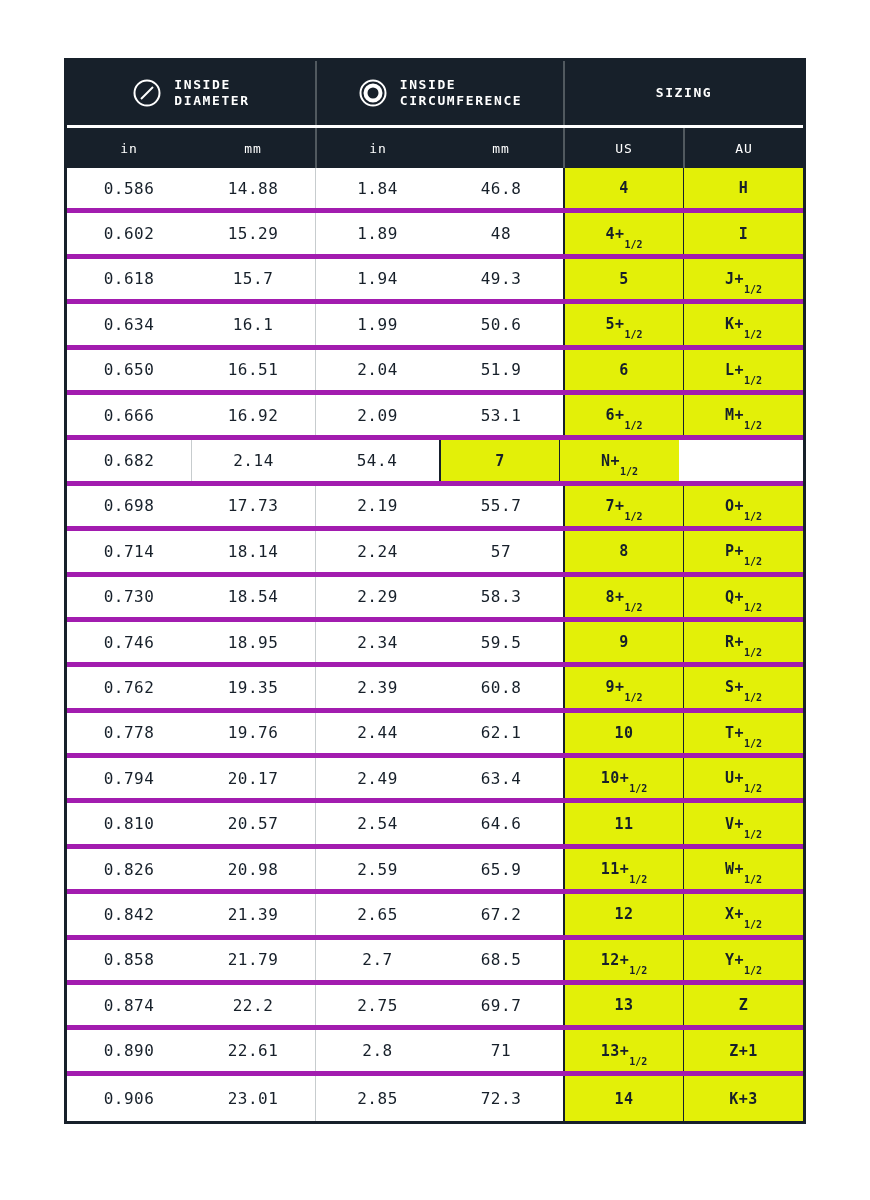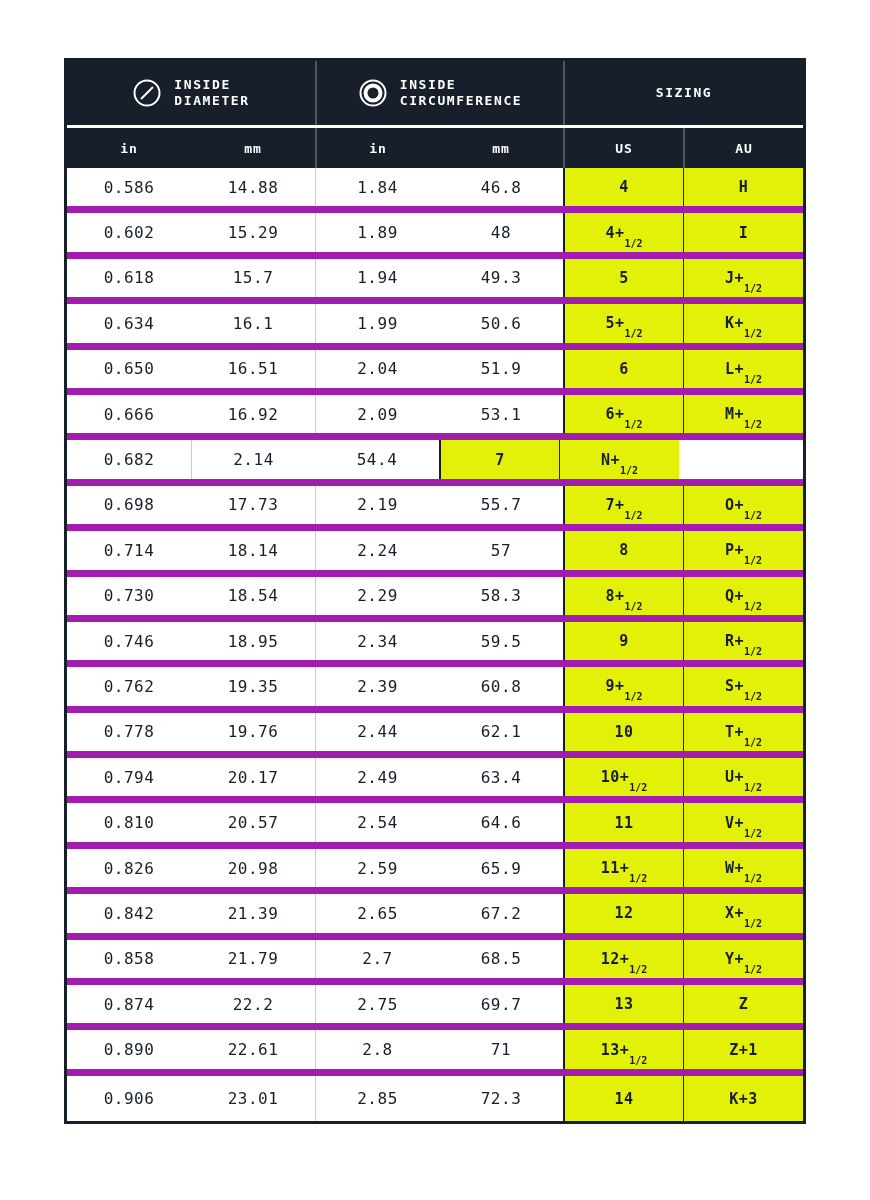--- a/index.html
+++ b/index.html
@@ -76,37 +76,37 @@
     background: #17202a;
     color: #fff;
     height: 40px;
     align-items: stretch;
   }
   .sub-cell {
     display: flex;
     align-items: center;
     justify-content: center;
     font-size: 13px;
-    font-weight: bold;
+    font-weight: normal;
     letter-spacing: 1px;
     box-sizing: border-box;
   }
   .c-in1 { width: 124px; }
   .c-mm1 { width: 124px; }
   .c-in2 { width: 124px; border-left: 2px solid #51595f; }
   .c-mm2 { width: 124px; }
   .c-us  { width: 120px; border-left: 2px solid #51595f; }
   .c-au  { width: 120px; border-left: 2px solid #51595f; }
 
   
   .body { background: #fff; }
   .row {
     display: flex;
     height: 45.4px;
-    border-bottom: 7px solid #a21caf;
+    border-bottom: 5px solid #a21caf;
     box-sizing: border-box;
   }
   .row:last-child { border-bottom: none; justify-content: space-between; }
   .cell {
     display: flex;
     align-items: center;
     justify-content: center;
     font-size: 16px;
     color: #17202a;
     box-sizing: border-box;

